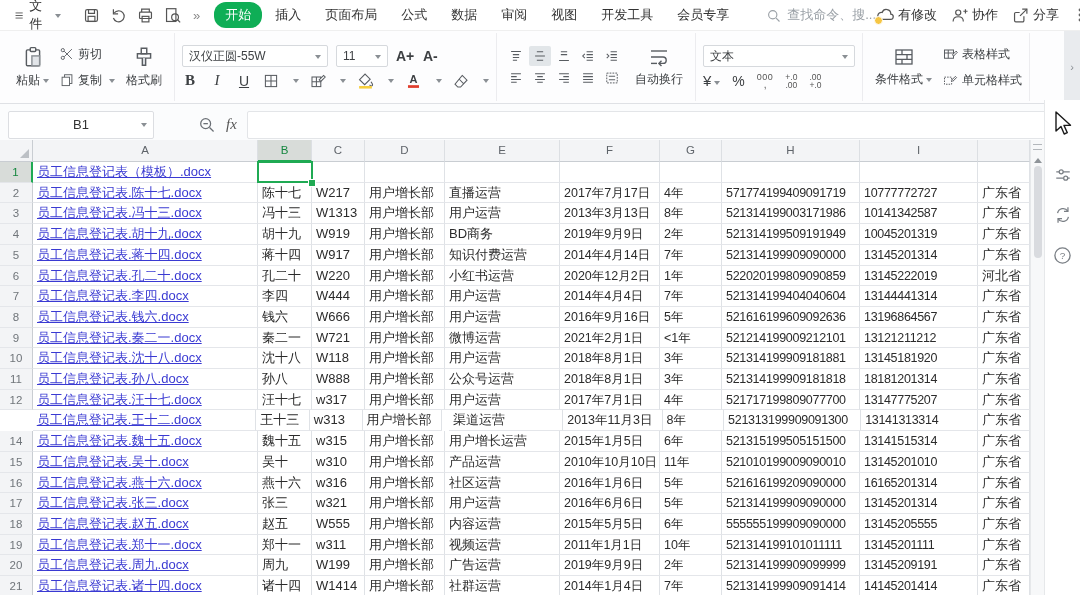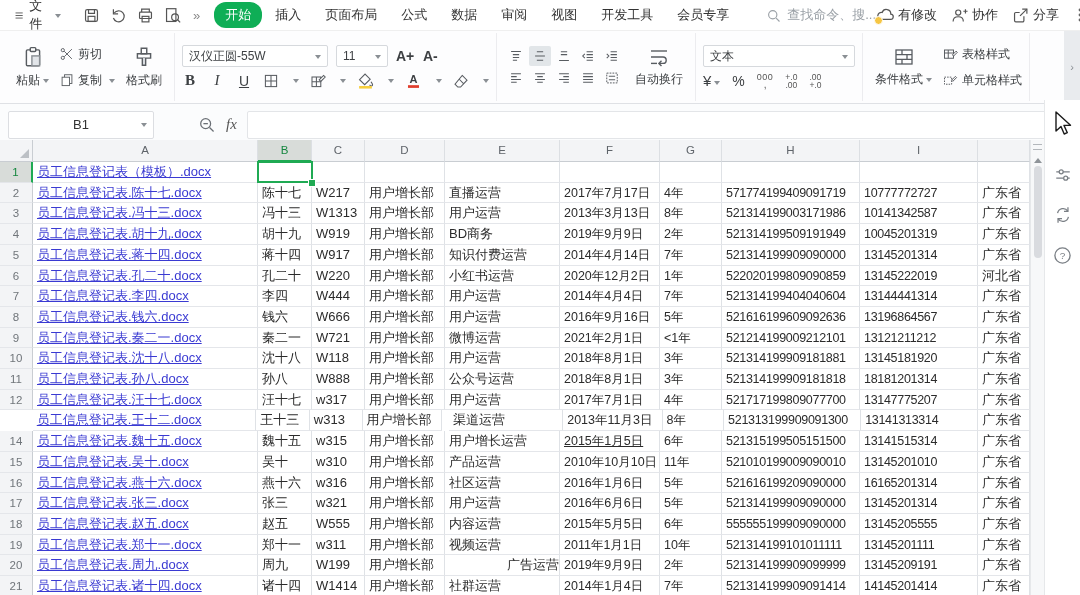--- a/index.html
+++ b/index.html
@@ -581,21 +581,21 @@
           <div class="cell c8" style="width: 118px;">13141313314</div>
           <div class="cell c9" style="width: 52px;">广东省</div>
         </div>
         <div class="grow">
           <div class="rown" style="width: 33px;">14</div>
           <div class="cell c0" style="width: 225px;"><span class="doclink">员工信息登记表.魏十五.docx</span></div>
           <div class="cell c1" style="width: 54px;">魏十五</div>
           <div class="cell c2" style="width: 53px;">w315</div>
           <div class="cell c3" style="width: 80px;">用户增长部</div>
           <div class="cell c4" style="width: 115px;">用户增长运营</div>
-          <div class="cell c5" style="width: 100px; text-decoration: underline;">2015年1月5日</div>
+          <div class="cell c5" style="width: 100px;">2015年1月5日</div>
           <div class="cell c6" style="width: 62px;">6年</div>
           <div class="cell c7" style="width: 138px;">521315199505151500</div>
           <div class="cell c8" style="width: 118px;">13141515314</div>
           <div class="cell c9" style="width: 52px;">广东省</div>
         </div>
         <div class="grow">
           <div class="rown" style="width: 33px;">15</div>
           <div class="cell c0" style="width: 225px;"><span class="doclink">员工信息登记表.吴十.docx</span></div>
           <div class="cell c1" style="width: 54px;">吴十</div>
           <div class="cell c2" style="width: 53px;">w310</div>
@@ -658,21 +658,21 @@
           <div class="cell c7" style="width: 138px;">521314199101011111</div>
           <div class="cell c8" style="width: 118px;">13145201111</div>
           <div class="cell c9" style="width: 52px;">广东省</div>
         </div>
         <div class="grow">
           <div class="rown" style="width: 33px;">20</div>
           <div class="cell c0" style="width: 225px;"><span class="doclink">员工信息登记表.周九.docx</span></div>
           <div class="cell c1" style="width: 54px;">周九</div>
           <div class="cell c2" style="width: 53px;">W199</div>
           <div class="cell c3" style="width: 80px;">用户增长部</div>
-          <div class="cell c4" style="width: 115px; text-align: right;">广告运营</div>
+          <div class="cell c4" style="width: 115px;">广告运营</div>
           <div class="cell c5" style="width: 100px;">2019年9月9日</div>
           <div class="cell c6" style="width: 62px;">2年</div>
           <div class="cell c7" style="width: 138px;">521314199909099999</div>
           <div class="cell c8" style="width: 118px;">13145209191</div>
           <div class="cell c9" style="width: 52px;">广东省</div>
         </div>
         <div class="grow">
           <div class="rown" style="width: 33px;">21</div>
           <div class="cell c0" style="width: 225px;"><span class="doclink">员工信息登记表.诸十四.docx</span></div>
           <div class="cell c1" style="width: 54px;">诸十四</div>

